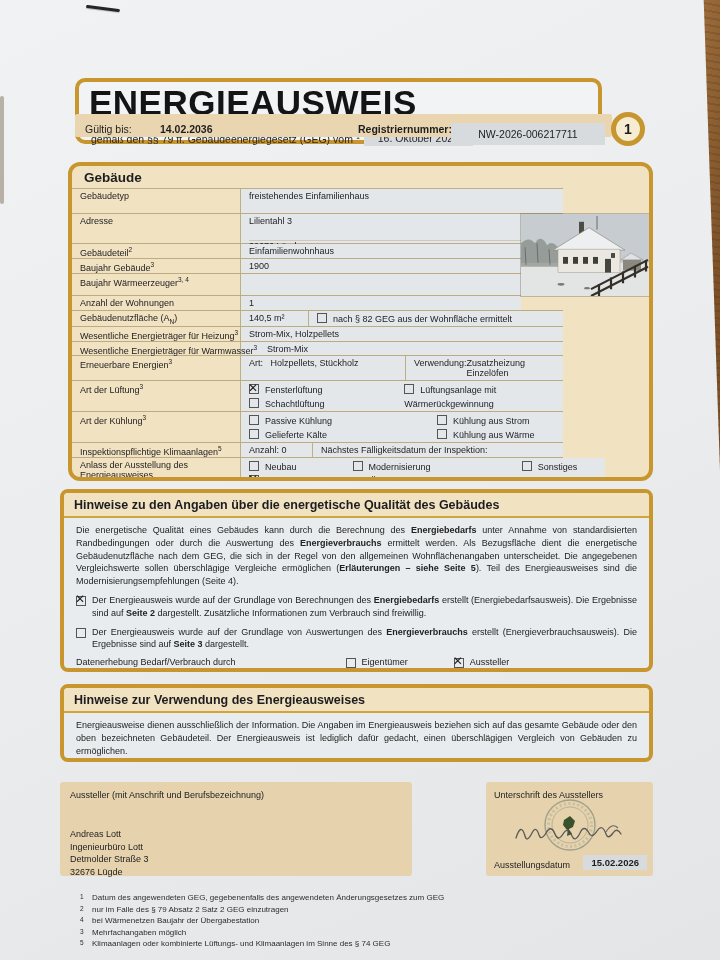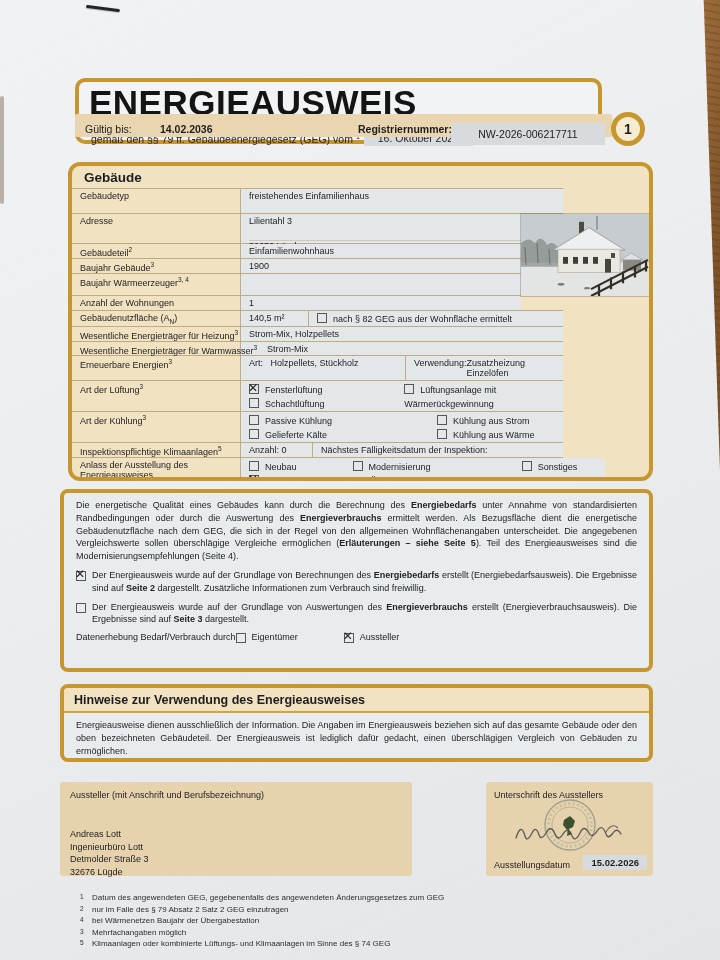--- a/index.html
+++ b/index.html
@@ -82,21 +82,21 @@
   .h-box{border:4px solid var(--gold);border-radius:8px;background:#e9ecee;box-sizing:border-box;overflow:hidden;}
   .h-title{background:var(--cream);border-bottom:2px solid var(--gold-soft);
     font-size:12.5px;font-weight:bold;padding:5px 10px 4px;}
   .h-content{padding:6px 12px 0;font-size:9px;line-height:12.8px;text-align:justify;color:#222;}
   .b{font-weight:bold;}
   .cb-item{display:flex;margin-top:6px;}
   .cb-item .cb{margin-top:2px;}
   .cb-item .txt{flex:1;}
   .daten-row{display:flex;margin-top:5px;align-items:center;}
   .daten-row .opt{display:flex;align-items:center;}
-  .o1{}
+  .o1{margin-left:110px;}
   .o2{margin-left:46px;}
 
   .box2{left:60px;top:489px;width:593px;height:183px;}
   .box3{left:60px;top:684px;width:593px;height:78px;}
 
   
   .aus-box{top:782px;height:94px;background:var(--tan2);border-radius:3px;box-sizing:border-box;}
   .aus-l{left:60px;width:352px;padding:8px 10px;font-size:9px;}
   .aus-lines{margin-top:28px;line-height:12.5px;}
   .aus-r{left:486px;width:167px;padding:8px 8px;font-size:9px;}
@@ -289,20 +289,21 @@
         <div class="stack">
           <span><span class="cb"></span><span>Sonstiges (freiwillig)</span></span>
         </div>
       </div>
     </div>
 
   </div>
 </div>
 
 <div class="abs h-box box2">
+  <div class="h-title">Hinweise zu den Angaben über die energetische Qualität des Gebäudes</div>
   <div class="h-content">
     <div><span>Die energetische Qualität eines Gebäudes kann durch die Berechnung des </span><span class="b">Energiebedarfs</span><span> unter Annahme von standardisierten Randbedingungen oder durch die Auswertung des </span><span class="b">Energieverbrauchs</span><span> ermittelt werden. Als Bezugsfläche dient die energetische Gebäudenutzfläche nach dem GEG, die sich in der Regel von den allgemeinen Wohnflächenangaben unterscheidet. Die angegebenen Vergleichswerte sollen überschlägige Vergleiche ermöglichen (</span><span class="b">Erläuterungen – siehe Seite 5</span><span>). Teil des Energieausweises sind die Modernisierungsempfehlungen (Seite 4).</span></div>
 
     <div class="cb-item">
       <span class="cb checked"></span>
       <span class="txt"><span>Der Energieausweis wurde auf der Grundlage von Berechnungen des </span><span class="b">Energiebedarfs</span><span> erstellt (Energiebedarfsausweis). Die Ergebnisse sind auf </span><span class="b">Seite 2</span><span> dargestellt. Zusätzliche Informationen zum Verbrauch sind freiwillig.</span></span>
     </div>
 
     <div class="cb-item">
       <span class="cb"></span>

